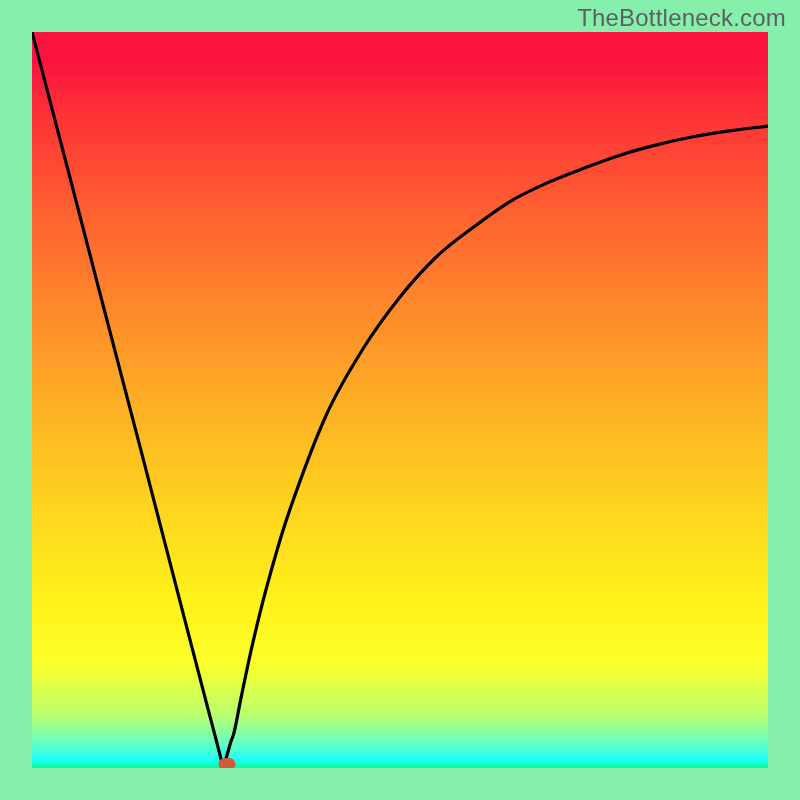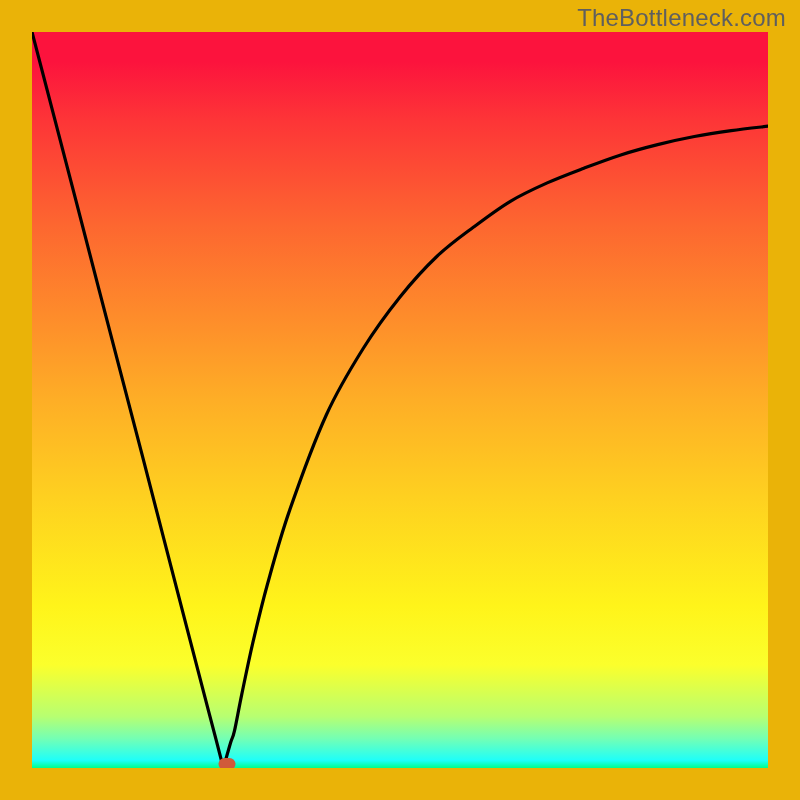--- a/index.html
+++ b/index.html
@@ -8,21 +8,21 @@
     width: 800px;
     height: 800px;
     background: #000;
     overflow: hidden;
     font-family: Arial, Helvetica, sans-serif;
   }
   .frame {
     position: relative;
     width: 800px;
     height: 800px;
-    background: #eab308;
+    background: #86efac;
   }
   .watermark {
     position: absolute;
     top: 4px;
     right: 14px;
     color: #5f5f5f;
     font-size: 24px;
     font-family: Arial, sans-serif;
     letter-spacing: 0.2px;
     z-index: 10;

